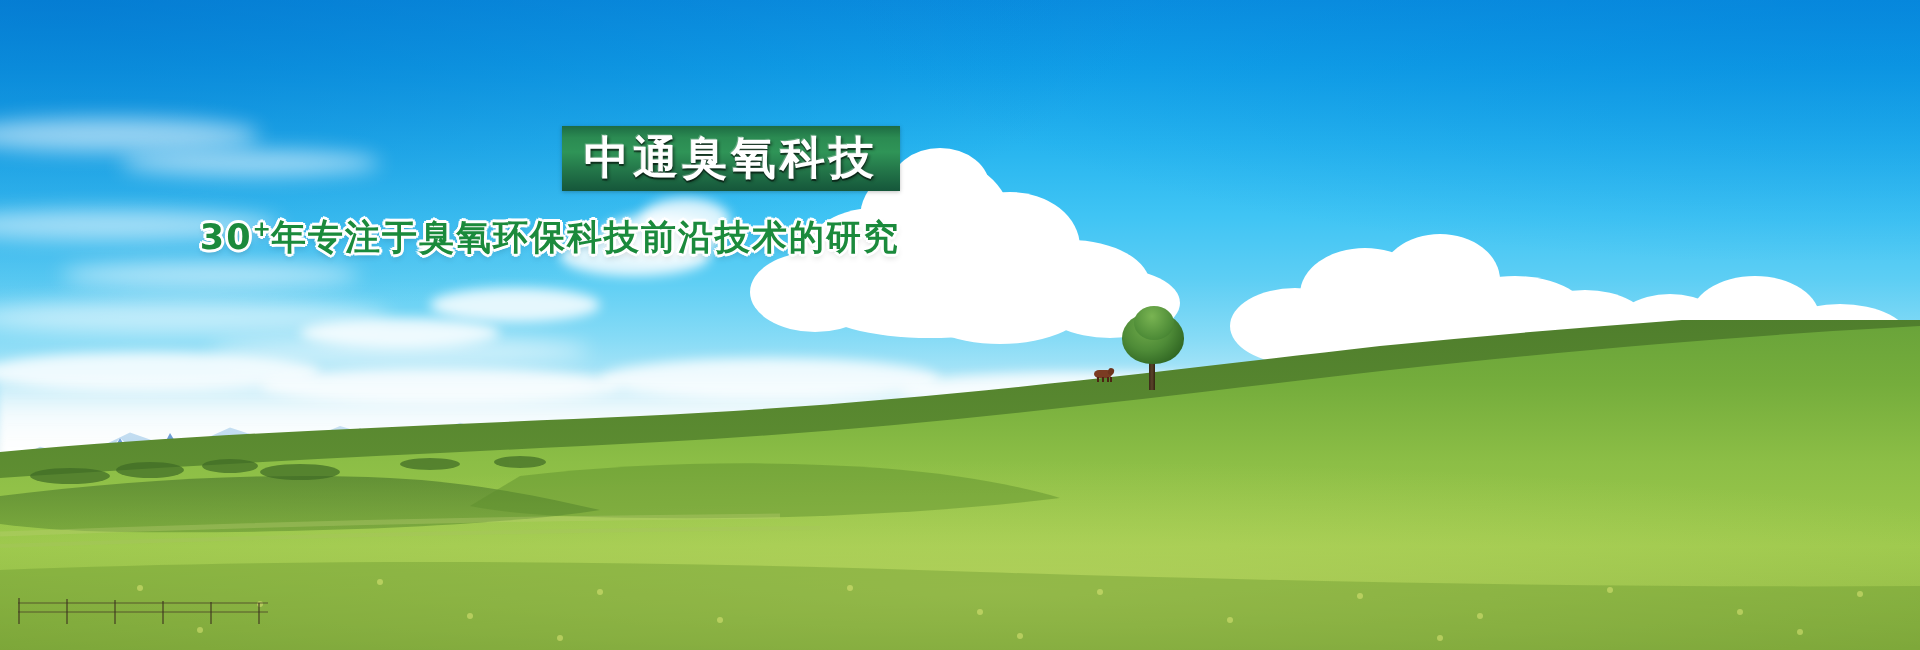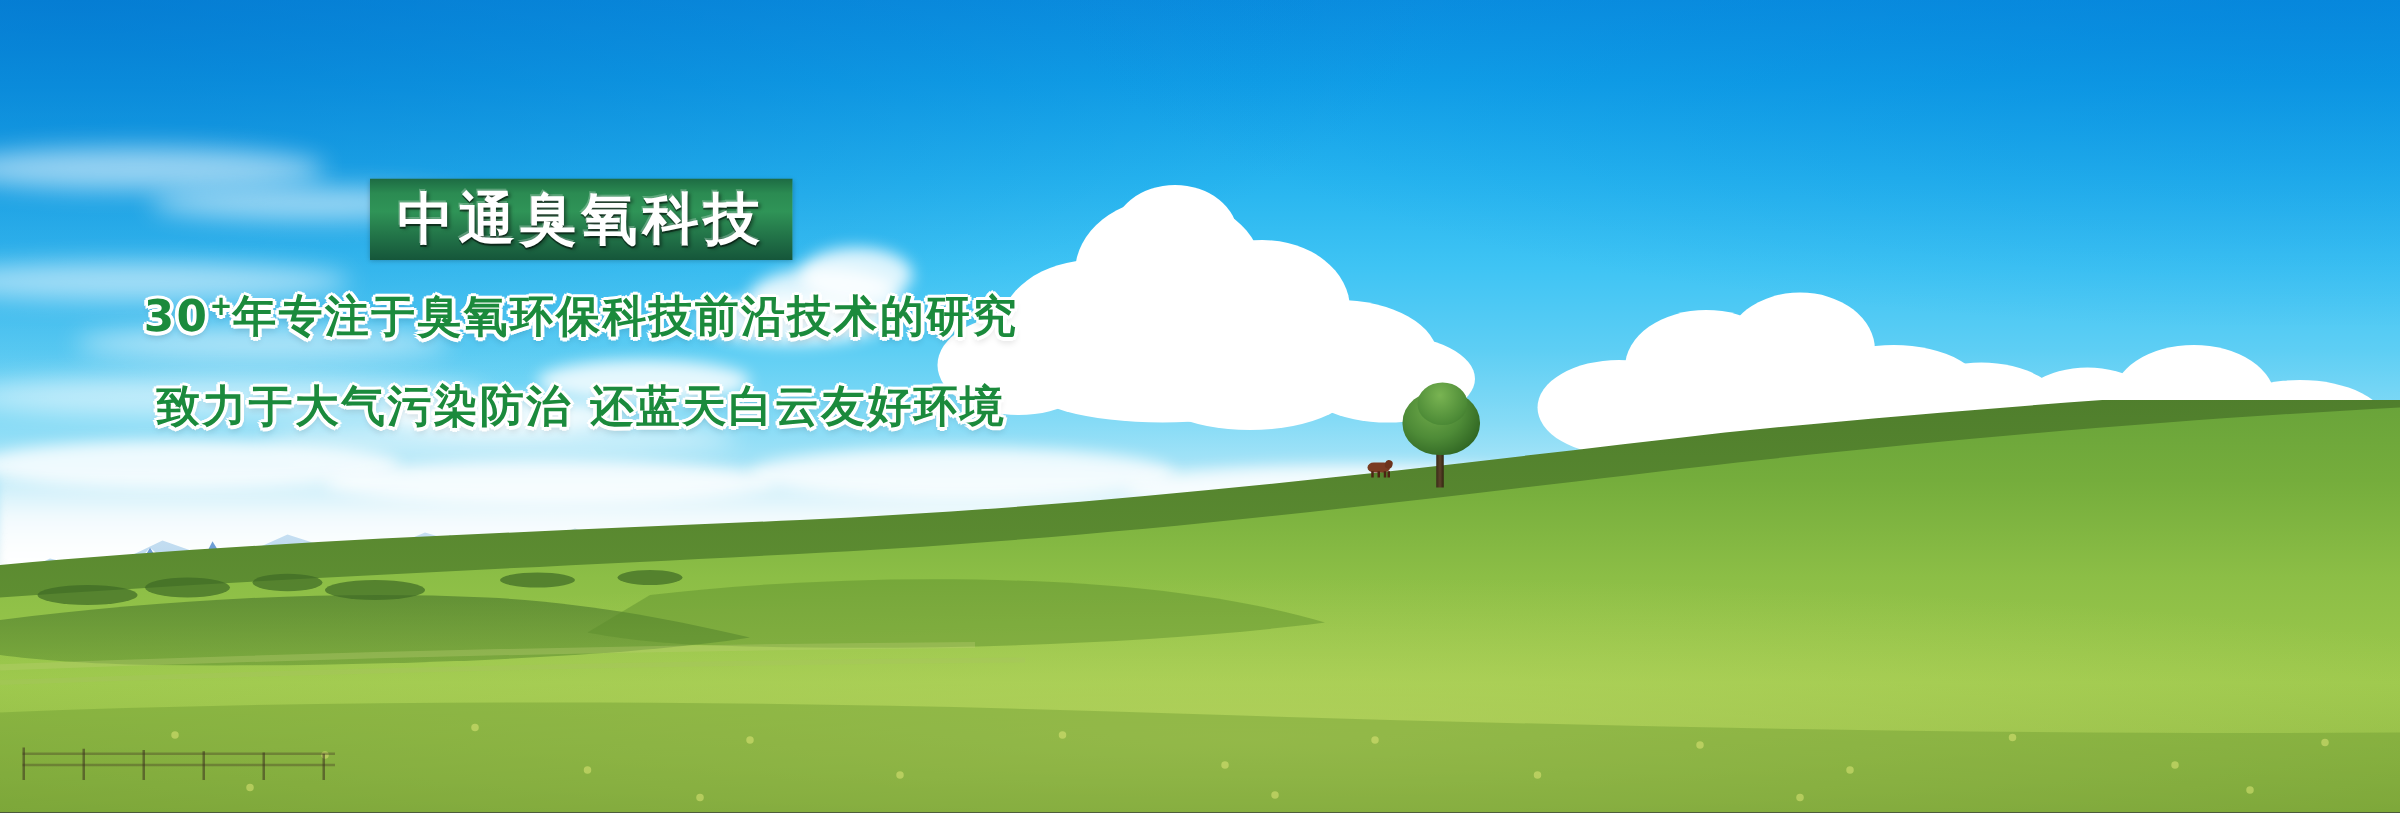--- a/index.html
+++ b/index.html
@@ -86,25 +86,24 @@
   .horse-leg  { position:absolute; top:9px; width:2px; height:5px; background:#4d2413; }
 
   
   .fence { position:absolute; left:18px; top:594px; width:250px; height:30px; }
   .fence i { position:absolute; bottom:0; width:2px; background:rgba(60,50,30,.55); }
   .fence .rail { position:absolute; left:0; width:250px; height:2px; background:rgba(70,58,36,.38); }
 
   
   .copy {
     position:absolute;
-    left:15px; top:126px;
+    left:0; top:126px;
     width:900px;
-    text-align:center;
+    text-align:right;
     z-index:30;
-    margin-top:17px;
   }
 
   .logo-plate {
     display:inline-block;
     padding:9px 22px 11px 22px;
     background:
       linear-gradient(to bottom,
         #1d6b43 0%,
         #2b8b52 18%,
         #2f9457 40%,
@@ -401,16 +400,15 @@
   <div class="copy">
 
     <div class="logo-plate">
       <div class="logo-text">中通臭氧科技</div>
     </div>
 
     <div class="tagline">
       <span>30</span><span class="sup">+</span><span>年专注于臭氧环保科技前沿技术的研究</span>
     </div>
 
-    <div class="tagline tagline-line2">致力于大气污染防治  还蓝天白云友好环境</div>
   </div>
 
 </div>
 
 </body></html>

